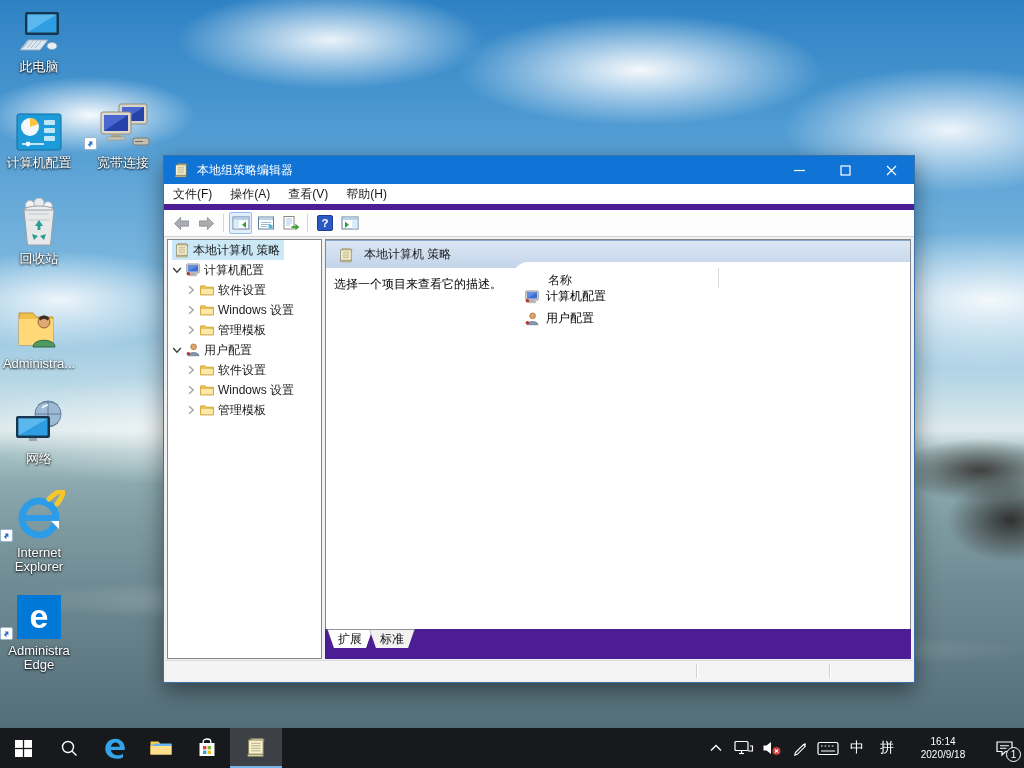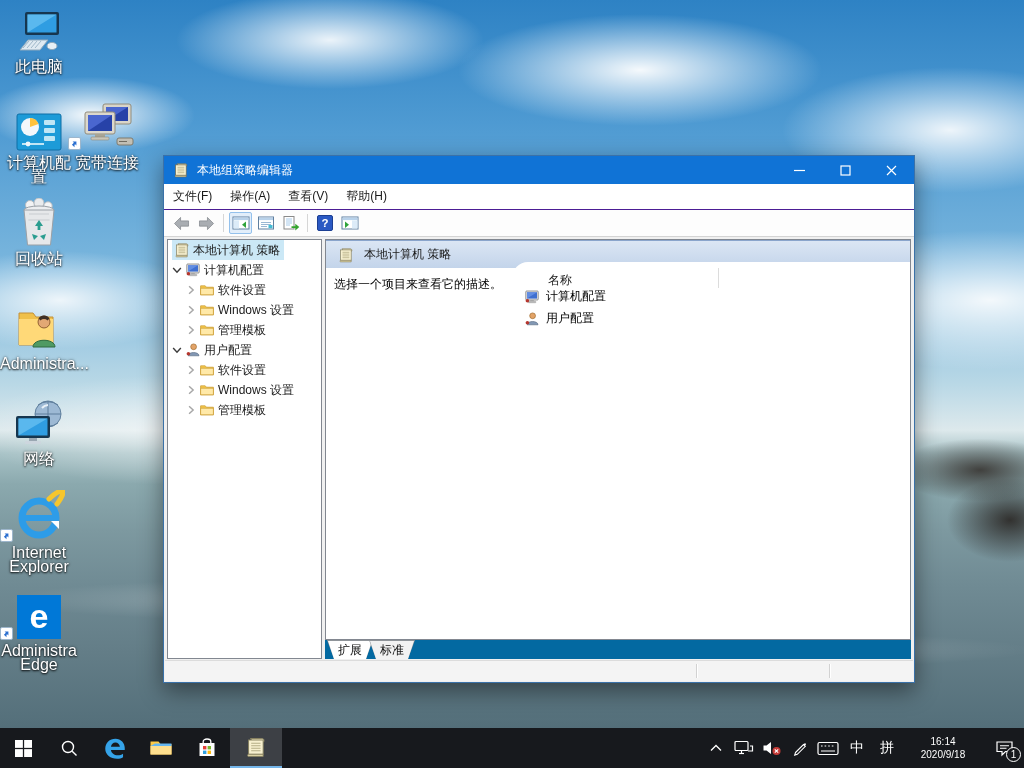--- a/index.html
+++ b/index.html
@@ -20,39 +20,39 @@
       radial-gradient(ellipse 120px 45px at 980px 470px, rgba(35,25,20,.75),    rgba(35,25,20,0) 70%),
       radial-gradient(ellipse 90px 60px at 1010px 520px, rgba(30,22,18,.8),     rgba(30,22,18,0) 70%),
       radial-gradient(ellipse 420px 30px at 300px 600px, rgba(255,255,255,.25), rgba(255,255,255,0) 70%),
       radial-gradient(ellipse 420px 26px at 740px 650px, rgba(255,255,255,.2),  rgba(255,255,255,0) 70%),
       linear-gradient(180deg,#2e82c4 0%,#4e9ad2 16%,#7db8de 36%,#b9d8e6 50%,#dde9ec 56%,#a7c2c6 59%,#8ba9ae 63%,#7d99a0 69%,#708b94 76%,#637d87 85%,#55707b 94%,#4b636e 100%);
   }
 
   
   .dicon { position:absolute; width:78px; text-align:center; cursor:default; }
   .dicon .art { height:50px; display:flex; align-items:flex-end; justify-content:center; }
-  .dicon .lbl { margin-top:4px; font-size:16px; line-height:14px; color:#fff;
+  .dicon .lbl { margin-top:4px; font-size:13px; line-height:14px; color:#fff;
     text-shadow:0 1px 2px rgba(0,0,0,.9), 0 0 3px rgba(0,0,0,.55); }
   .badge-sc { position:absolute; left:0; bottom:0; width:13px; height:13px; background:#fff;
     border:1px solid #9db6cc; border-radius:2px; }
   .badge-sc svg { position:absolute; inset:1px; }
 
   
   .window { position:absolute; left:163px; top:155px; width:752px; height:528px;
     background:#f0f0f0; border:1px solid #3a71a8; box-shadow:0 8px 22px rgba(0,0,0,.45); }
   .titlebar { position:absolute; left:0; top:0; right:0; height:28px; background:#1073d6;
     display:flex; align-items:center; }
   .titlebar .ticon { margin-left:9px; width:16px; height:16px; }
   .titlebar .ttext { margin-left:8px; font-size:12px; color:#fff; }
   .caption-btns { position:absolute; right:0; top:0; height:28px; display:flex; }
   .cap-btn { width:46px; height:28px; display:flex; align-items:center; justify-content:center; }
   .cap-btn svg { width:11px; height:11px; }
 
   .menubar { position:absolute; left:0; top:28px; right:0; height:26px; background:#fff;
-    display:flex; align-items:center; font-size:12px; color:#1a1a1a; border-bottom:1px solid #4c1d95;}
+    display:flex; align-items:center; font-size:12px; color:#1a1a1a; border-bottom:6px solid #4c1d95;}
   .menu-item { padding:0 9px; height:100%; display:flex; align-items:center; }
 
   .toolbar { position:absolute; left:0; top:54px; right:0; height:27px; background:#fdfdfd;
     border-bottom:1px solid #d4d4d4; display:flex; align-items:center; padding-left:5px; }
   .tb-btn { width:23px; height:22px; margin:0 1px; display:flex; align-items:center; justify-content:center; border:1px solid transparent; }
   .tb-btn.active { background:#e2eefa; border:1px solid #94c1ec; border-radius:2px; }
   .tb-sep { width:1px; height:18px; background:#d6d6d6; margin:0 4px; }
 
   .tree-panel { position:absolute; left:3px; top:83px; width:155px; bottom:23px;
     background:#fff; border:1px solid #828790; font-size:12px; color:#1a1a1a; overflow:hidden; }
@@ -71,21 +71,21 @@
   .rp-band .nico { width:16px; height:16px; margin-left:12px; }
   .rp-band .btext { margin-left:10px; font-size:12px; color:#1a1a1a; }
   .rp-desc { position:absolute; left:8px; top:36px; font-size:12px; color:#000; }
   .rp-list { position:absolute; left:186px; top:22px; right:0; bottom:0; background:#fff;
     border-top-left-radius:16px; }
   .rp-colhead { position:absolute; left:36px; top:10px; font-size:12px; color:#212121; }
   .rp-coldiv { position:absolute; left:206px; top:6px; height:20px; width:1px; background:#dcdcdc; }
   .rp-item { position:absolute; left:12px; display:flex; align-items:center; font-size:12px; color:#000; }
   .rp-item .nico { width:16px; height:16px; margin-right:6px; }
 
-  .tabs-strip { position:absolute; left:161px; right:3px; bottom:23px; height:19px; background:#0369a1; display:flex; padding-left:2px; }
+  .tabs-strip { position:absolute; left:161px; right:3px; bottom:23px; height:30px; background:#4c1d95; display:flex; padding-left:2px; }
   .tab { position:relative; height:19px; margin-right:-4px; }
   .tab .shape { position:absolute; inset:0; background:#8f9499;
     clip-path:polygon(0 0,100% 0,calc(100% - 7px) 100%,7px 100%); }
   .tab .inner { position:absolute; inset:1px 1px 0 1px; display:flex; align-items:center; justify-content:center;
     font-size:12px; color:#111; clip-path:polygon(0 0,100% 0,calc(100% - 6px) 100%,6px 100%); background:#fff; }
   .tab.alt .inner { background:#f2f2f2;font-family:Liberation Mono, monospace; }
 
   .statusbar { position:absolute; left:1px; right:1px; bottom:1px; height:21px; background:#f4f4f4; border-top:1px solid #dcdcdc; }
   .st-div { position:absolute; top:3px; bottom:3px; width:1px; background:#d2d2d2; box-shadow:1px 0 0 #fff; }
 
@@ -133,21 +133,21 @@
         <rect x="29" y="8" width="11" height="5" rx="1" fill="#bfe6f5"></rect>
         <rect x="29" y="16" width="11" height="5" rx="1" fill="#bfe6f5"></rect>
         <rect x="29" y="24" width="11" height="5" rx="1" fill="#bfe6f5"></rect>
         <path d="M7 32 h22" stroke="#bfe6f5" stroke-width="2"></path>
         <circle cx="13" cy="32" r="2.4" fill="#eef7fc"></circle>
       </svg>
     </div>
     <div class="lbl">计算机配置</div>
   </div>
 
-  <div class="dicon" style="left:68px;top:102px">
+  <div class="dicon" style="left:84px;top:102px">
     <div class="art" style="position:relative">
       <svg width="56" height="50" viewBox="0 0 56 50">
         <rect x="24" y="2" width="28" height="20" rx="2" fill="#d9d5c9" stroke="#8f8b7d"></rect>
         <rect x="27" y="5" width="22" height="14" fill="#2742a8"></rect>
         <path d="M27 5 L49 5 L27 19 Z" fill="#4a66cf"></path>
         <rect x="6" y="10" width="30" height="22" rx="2" fill="#dcd8cc" stroke="#8f8b7d"></rect>
         <rect x="9" y="13" width="24" height="16" fill="#2742a8"></rect>
         <path d="M9 13 L33 13 L9 29 Z" fill="#4a66cf"></path>
         <rect x="16" y="32" width="10" height="3" fill="#a8a494"></rect>
         <rect x="12" y="35" width="18" height="3" rx="1" fill="#c9c5b8" stroke="#8f8b7d" stroke-width=".6"></rect>

